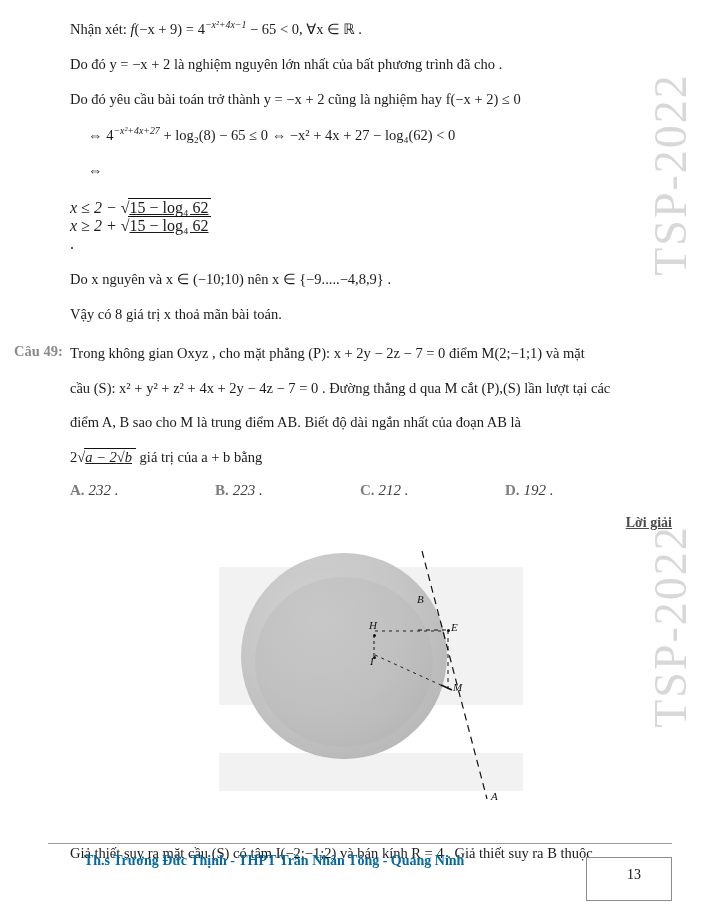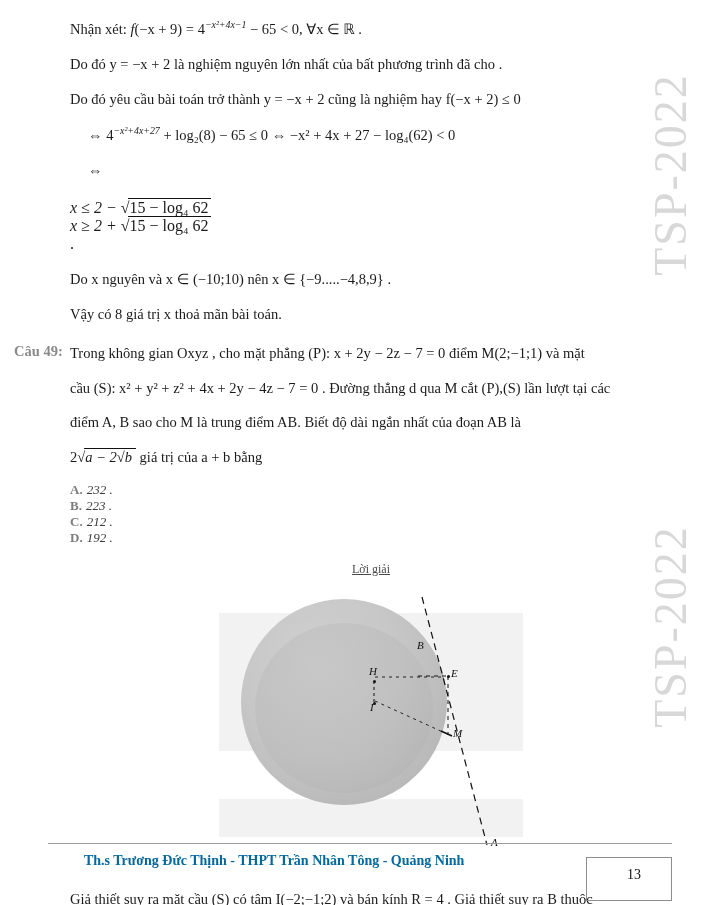--- a/index.html
+++ b/index.html
@@ -59,31 +59,30 @@
     top: 0;
     color: #8a8a8a;
     font-size: 14.5px;
     font-weight: bold;
   }
   .q-line { margin: 0 0 13px 0; font-size: 14.5px; line-height: 1.5; }
 
   .answers {
     display: flex;
     margin: 6px 0 0 0;
-    font-size: 13px;
-    flex-direction: column;
+    font-size: 15px;
   }
   .answers .ans { width: 145px; color: #3b3b3b; }
   .answers .ans .lt { color: #7d7d7d; font-weight: bold; margin-right: 4px; }
 
   .solution-title {
-    text-align: center;
-    font-size: 12px;
+    text-align: right;
+    font-size: 14px;
     color: #4a4a4a;
-    font-weight: normal;
+    font-weight: bold;
     text-decoration: underline;
     margin: 16px 0 4px 0;
   }
 
   
   .figure-wrap {
     display: flex;
     justify-content: center;
     margin: 6px 0 10px 0;
   }
@@ -173,20 +172,21 @@
     display: inline-block;
     vertical-align: middle;
     border-left: 1.6px solid #111;
     padding-left: 8px;
     margin-left: 2px;
   }
   .sqrt {
     border-top: 1.1px solid #111;
     padding: 0 2px 0 1px;
     margin-left: -1px;
+    text-decoration: underline;
   }
 </style>
 </head>
 <body>
 
 <div class="page">
 
   <div class="watermark wm1">TSP-2022</div>
   <div class="watermark wm2">TSP-2022</div>
 

